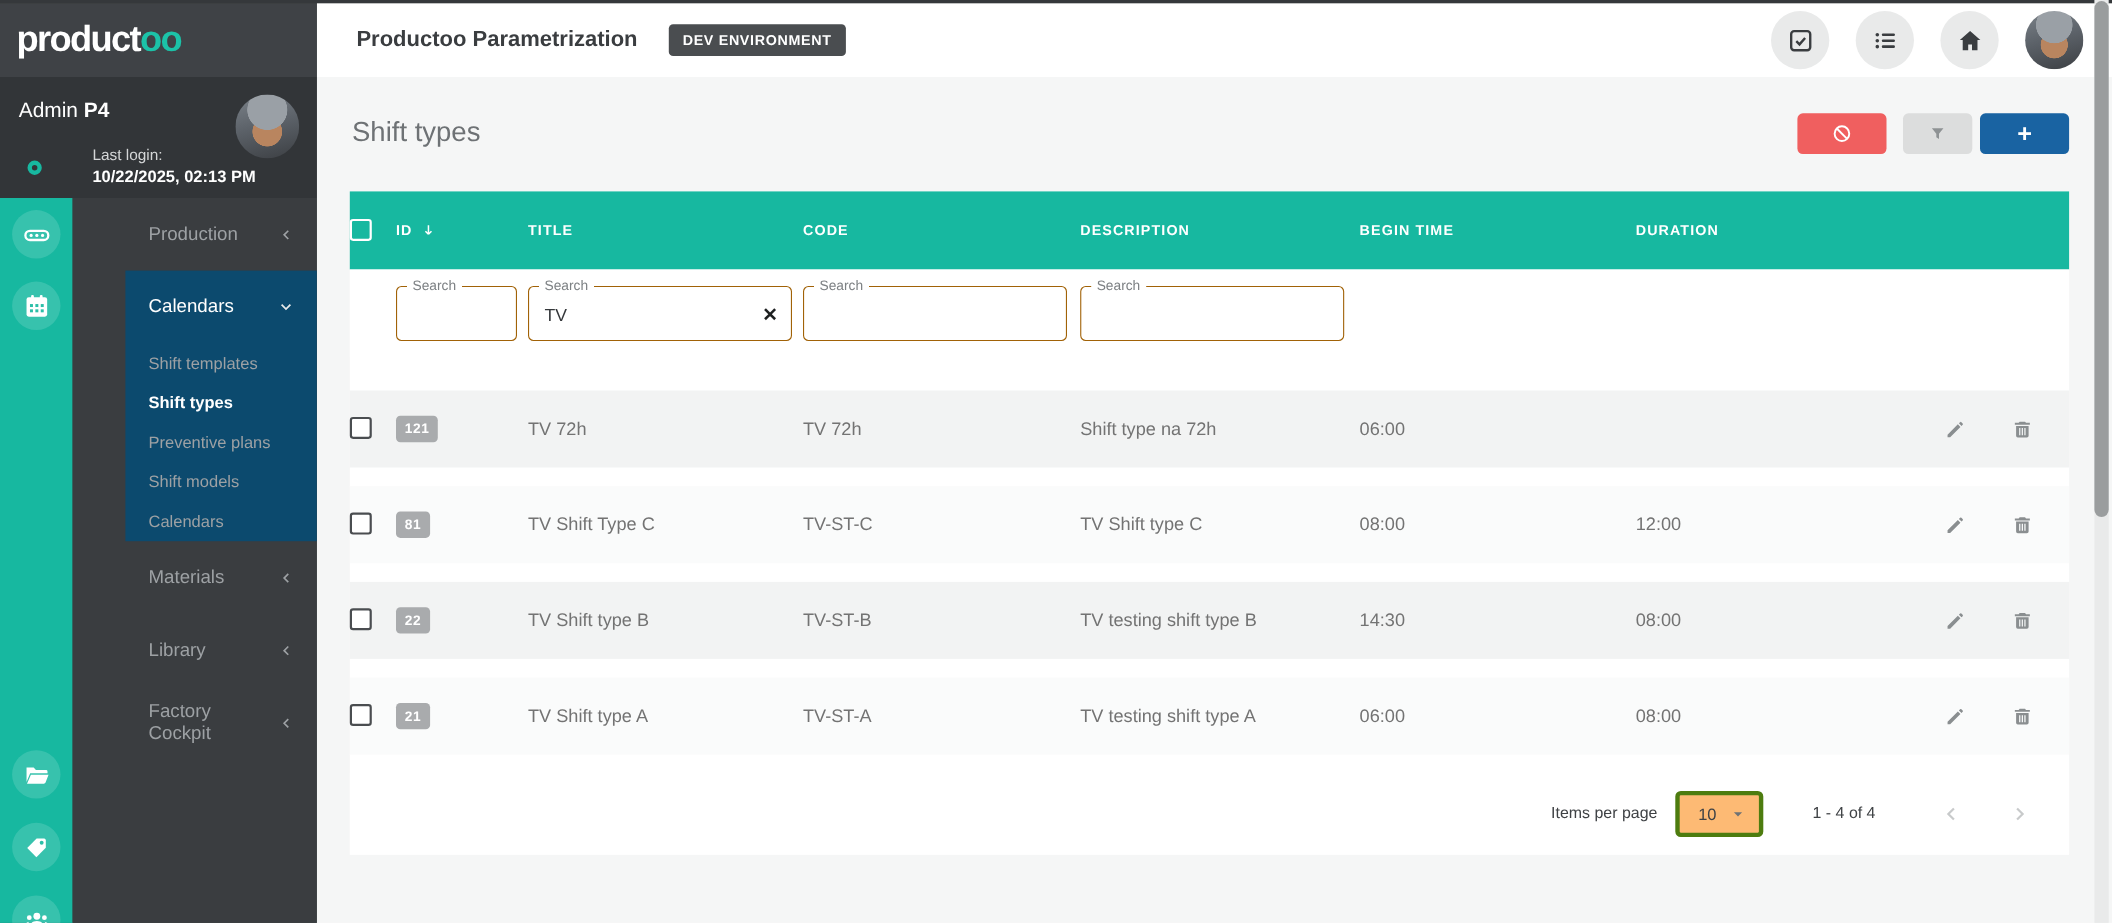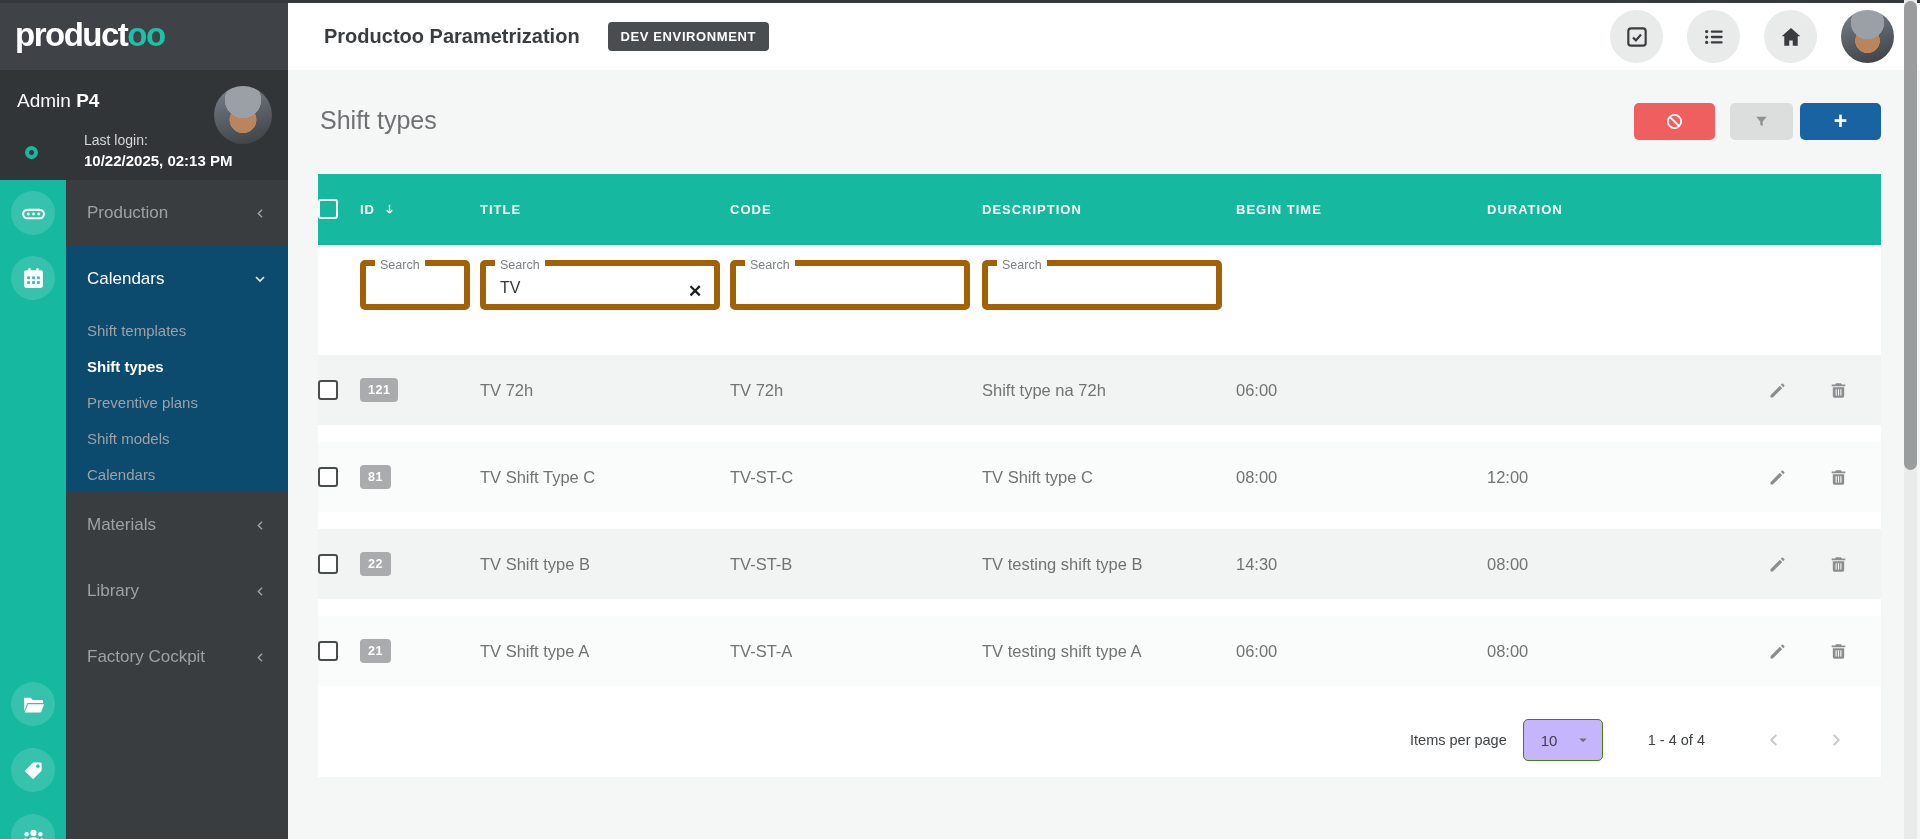--- a/index.html
+++ b/index.html
@@ -28,21 +28,21 @@
   .avatar-side { position:absolute; right:16px; top:16px; width:58px; height:58px; }
   .status-ring { position:absolute; left:25px; top:76px; width:13px; height:13px; border:4px solid #17b8a0; border-radius:50%; }
   .last-login { position:absolute; left:84px; top:62px; color:#d4d6d7; font-size:14px; }
   .last-login-value { position:absolute; left:84px; top:82px; color:#fff; font-size:15px; font-weight:bold; }
 
   .rail { position:absolute; left:0; top:180px; width:66px; height:659px; background:#17b8a0; overflow:hidden; }
   .rail-circle { position:absolute; left:11px; width:44px; height:44px; border-radius:50%;
     background:rgba(255,255,255,.14); display:flex; align-items:center; justify-content:center; }
   .rail-circle svg { width:25px; height:25px; }
 
-  .menu { position:absolute; left:66px; top:180px; width:222px; height:659px; background:#3a3d40; }
+  .menu { position:absolute; left:66px; top:180px; width:222px; height:659px; background:#3a3d40;padding-left:48px; }
   .menu-item { height:66px; display:flex; align-items:center; justify-content:space-between;
     padding:0 20px 0 21px; color:#9da1a4; font-size:17px; cursor:pointer; }
   .menu-item .chev { flex:0 0 auto; }
   .cal-section { background:#0c4a6e; }
   .cal-section .menu-item { color:#fff; }
   .sub-item { height:36px; display:flex; align-items:center; padding-left:21px;
     color:#9da1a4; font-size:15px; cursor:pointer; }
   .sub-item.active { color:#fff; font-weight:600; }
 
   
@@ -68,42 +68,42 @@
   .act-btn svg { width:21px; height:21px; }
 
   
   .table-card { position:absolute; left:318px; top:174px; width:1563px; background:#fff; }
   .tgrid { display:grid; grid-template-columns:42px 120px 250px 252px 254px 251px 251px 1fr;
     align-items:center; }
   .t-head { height:71px; background:#17b8a0; }
   .t-head .col { color:#fff; font-size:13px; font-weight:bold; letter-spacing:1px; display:flex; align-items:center; gap:7px; cursor:pointer; }
   .hd-check { width:20px; height:20px; border:2px solid #fff; border-radius:3px; background:transparent; cursor:pointer; }
   .t-search { height:80px; background:#fff; }
-  .search-field { position:relative; height:50px; border:6px solid #a16207; border-radius:5px; background:#fff; }
+  .search-field { position:relative; height:50px; border:1px solid #a16207; border-radius:5px; background:#fff; }
   .sf-w1 { width:110px; } .sf-w2 { width:240px; }
   .sf-label { position:absolute; top:-8px; left:9px; background:#fff; padding:0 5px; font-size:12.5px; color:#7d8184; }
   .search-field input { border:0; outline:0; background:transparent; width:100%; height:100%;
     padding:6px 14px 0; font-size:16px; color:#35383b; font-family:inherit; }
   .sf-clear { position:absolute; right:6px; top:12px; width:26px; height:26px; border:0; background:none;
     font-size:17px; font-weight:bold; color:#1d1f20; cursor:pointer; }
   .t-rows { padding-top:30px; }
   .t-row { height:70px; margin-bottom:17px; }
   .t-row.odd { background:#f2f3f3; }
   .t-row.even { background:#fafbfb; }
   .row-check { width:20px; height:20px; border:2px solid #4a4d50; border-radius:3px; background:#fff; cursor:pointer; }
   .badge { display:inline-block; background:#a9abad; color:#fff; font-size:12.5px; font-weight:bold;
     padding:5px 8px; border-radius:4px; letter-spacing:.5px; }
   .cell { font-size:16.5px; color:#737373; }
   .actions { display:flex; justify-content:flex-end; align-items:center; gap:40px; padding-right:32px; }
   .row-icon { border:0; background:none; padding:0; cursor:pointer; display:flex; }
   .row-icon svg { width:21px; height:21px; }
 
   .t-footer { height:74px; background:#fff; display:flex; align-items:center; justify-content:flex-end; padding-right:28px; }
   .ipp-label { font-size:14.5px; color:#3f4245; margin-right:16px;margin-left:48px; }
-  .page-size { width:80px; height:42px; border:1px solid #4d7c0f; border-radius:5px; background:#c4b5fd;
+  .page-size { width:80px; height:42px; border:4px solid #4d7c0f; border-radius:5px; background:#fdba74;
     display:flex; align-items:center; justify-content:space-between; padding:0 10px 0 17px;
     font-size:15px; color:#3f4245; margin-right:45px; cursor:pointer; }
   .range { font-size:14.5px; color:#3f4245; margin-right:52px; }
   .pg-btn { width:34px; height:34px; border:0; background:none; cursor:default; display:flex; align-items:center; justify-content:center; }
   .pg-btn svg { width:22px; height:22px; }
 
   
   .scroll-track { position:absolute; right:3px; top:0; width:13px; height:839px; background:#e9eaea; z-index:70; }
   .scroll-thumb { position:absolute; right:0; top:1px; width:13px; height:469px; background:#9a9d9e; border-radius:7px; }
 </style>

